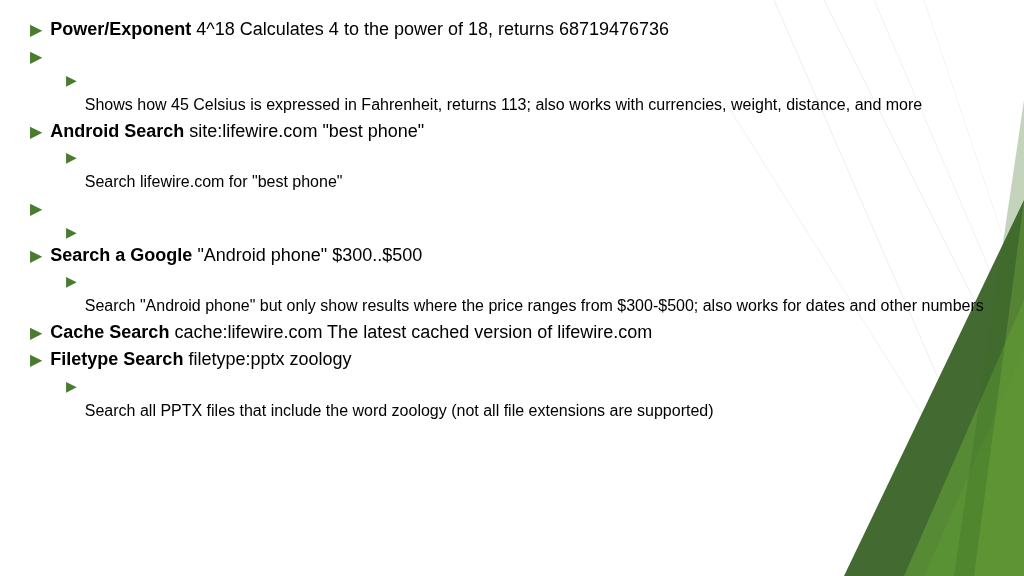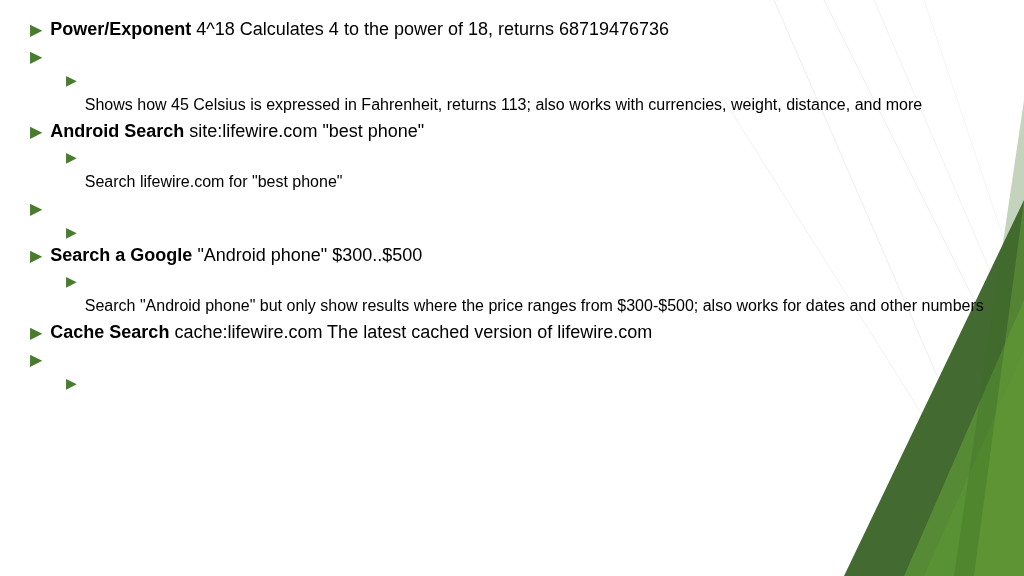--- a/index.html
+++ b/index.html
@@ -127,17 +127,19 @@
     <div class="sub-item">
       <span class="arrow">▶</span>
       <span class="item-text">Search "Android phone" but only show results where the price ranges from $300-$500; also works for dates and other numbers</span>
     </div>
     <div class="list-item">
       <span class="arrow">▶</span>
       <span class="item-text"><span class="item-bold">Cache Search</span>  cache:lifewire.com      The latest cached version of lifewire.com</span>
     </div>
     <div class="list-item">
       <span class="arrow">▶</span>
+      <span class="item-text"><span class="item-bold">Filetype Search</span>    filetype:pptx zoology</span>
     </div>
     <div class="sub-item">
       <span class="arrow">▶</span>
+      <span class="item-text">Search all PPTX files that include the word zoology (not all file extensions are supported)</span>
     </div>
   </div>
 
 </body></html>

